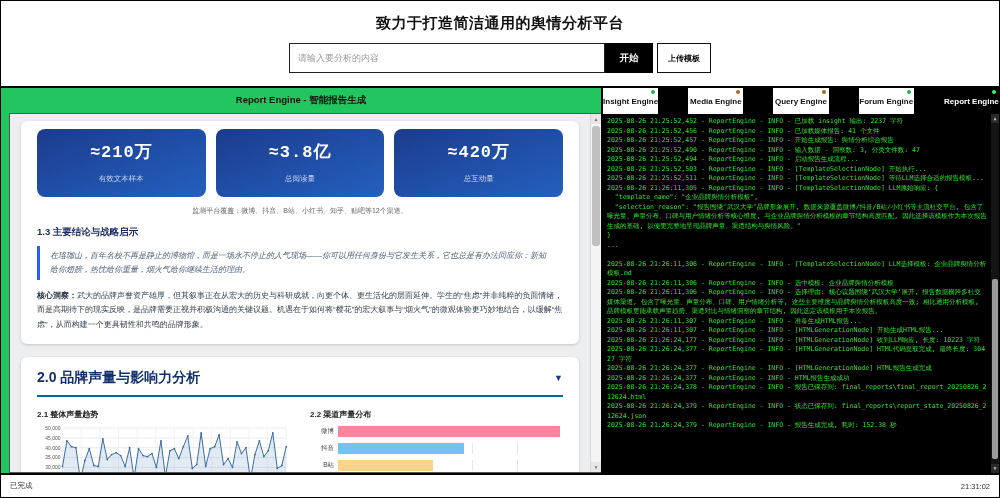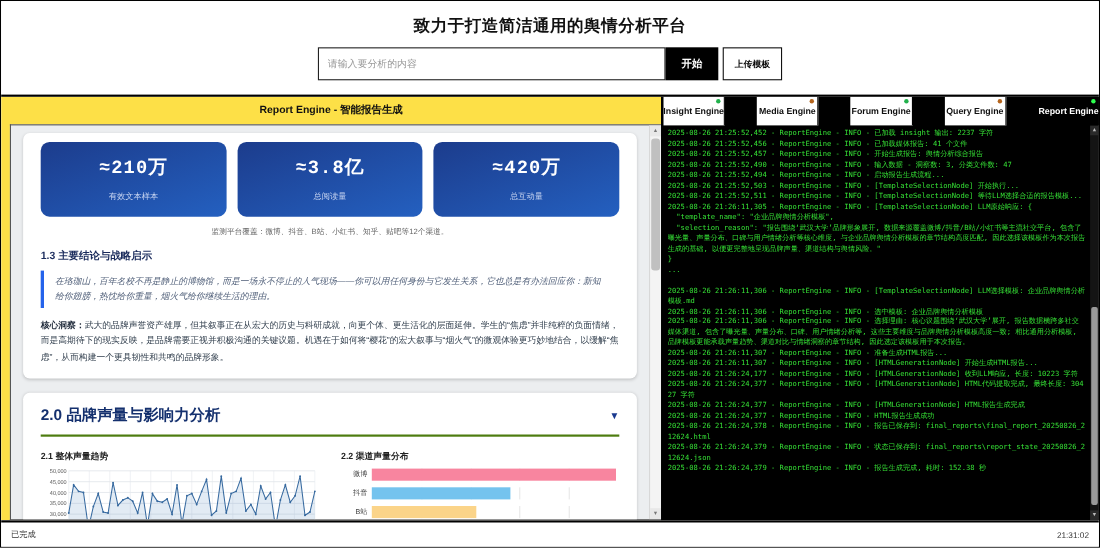--- a/index.html
+++ b/index.html
@@ -14,21 +14,21 @@
   .search-row { margin-top:10px; display:flex; align-items:stretch; }
   .search-input { width:316px; height:30px; border:1.5px solid #222; padding:0 8px; font-size:9px; outline:none; }
   .search-input::placeholder { color:#999; }
   .btn-start { width:48px; height:30px; background:#000; color:#fff; border:none; font-size:9.5px; font-weight:bold; cursor:pointer; }
   .btn-upload { width:54px; height:30px; background:#fff; color:#000; border:1.5px solid #111; margin-left:4px; font-size:8px; font-weight:bold; cursor:pointer; }
 
   
   .main { flex:0 0 387px; display:flex; border-top:2px solid #000; overflow:hidden; }
 
   
-  .left { flex:0 0 600px; display:flex; flex-direction:column; background:#fde047; overflow:hidden; }
+  .left { flex:0 0 600px; display:flex; flex-direction:column; background:#22c55e; overflow:hidden; }
   .left-header { flex:0 0 25px; display:flex; align-items:center; justify-content:center;
                  font-size:9.5px; font-weight:bold; color:#111; }
   .report-frame { flex:1; margin-left:8px; border:1px solid #555; border-right:none;
                   background:#eceef0; display:flex; overflow:hidden; position:relative; }
   .report-scroll { flex:1; padding:7px 3px 0 3px; overflow:hidden; }
   .report-vscroll { flex:0 0 11px; background:#f4f4f4; border-left:1px solid #d8d8d8; position:relative; }
   .vs-arrow { position:absolute; left:0; width:100%; height:10px; font-size:5px; color:#777;
               display:flex; align-items:center; justify-content:center; background:#e8e8e8; }
   .vs-up { top:0; } .vs-down { bottom:0; }
   .vs-thumb { position:absolute; left:1px; right:1px; top:12px; height:120px; background:#c0c0c0; border-radius:3px; }
@@ -42,21 +42,21 @@
   .stat-label { font-size:7.5px; color:#c9d6f2; margin-top:11px; }
   .coverage-note { text-align:center; font-size:7px; color:#666; margin-top:9px; }
   .h13 { font-size:9.5px; font-weight:bold; color:#1a2b5c; margin:10px 0 7px; }
   .quote { border-left:3px solid #2563eb; padding:3px 10px; font-size:8px; font-style:italic;
            color:#51607a; line-height:1.75; }
   .insight { font-size:8px; color:#33404f; line-height:1.8; margin-top:9px; }
   .insight .lead { font-weight:bold; color:#1f2a3a; }
 
   .card-two { margin-top:13px; padding:12px 16px 14px; }
   .h20-row { display:flex; align-items:center; justify-content:space-between;
-             border-bottom:2px solid #4d7c0f; padding-bottom:8px; }
+             border-bottom:2px solid #0369a1; padding-bottom:8px; }
   .h20 { font-size:14px; font-weight:bold; color:#14306e; }
   .collapse-arrow { font-size:9px; color:#1a3a8f; cursor:pointer; }
   .charts-row { display:flex; gap:20px; margin-top:12px; }
   .chart-col { flex:1; min-width:0; }
   .chart-title { font-size:8px; font-weight:bold; color:#222; margin-bottom:5px; }
   .bars { margin-top:2px; }
   .bar-row { display:flex; align-items:center; height:12px; margin-bottom:5px; }
   .bar-label { flex:0 0 28px; font-size:6.5px; color:#444; text-align:right; padding-right:4px; }
   .bar-track { flex:1; height:11px; position:relative;
                background-image:linear-gradient(#e7e7e7,#e7e7e7),linear-gradient(#e7e7e7,#e7e7e7),linear-gradient(#e7e7e7,#e7e7e7),linear-gradient(#e7e7e7,#e7e7e7);
@@ -263,26 +263,26 @@
       <div class="tabs">
         <div class="tab">
           <span>Insight Engine</span>
           <span class="tab-dot" style="background: rgb(34, 177, 76);"></span>
         </div>
         <div class="tab">
           <span>Media Engine</span>
           <span class="tab-dot" style="background: rgb(181, 101, 29);"></span>
         </div>
         <div class="tab">
+          <span>Query Engine</span>
+          <span class="tab-dot" style="background: rgb(181, 101, 29);"></span>
+        </div>
+        <div class="tab">
           <span>Forum Engine</span>
           <span class="tab-dot" style="background: rgb(34, 177, 76);"></span>
-        </div>
-        <div class="tab">
-          <span>Query Engine</span>
-          <span class="tab-dot" style="background: rgb(181, 101, 29);"></span>
         </div>
         <div class="tab active">
           <span>Report Engine</span>
           <span class="tab-dot" style="background: rgb(45, 255, 78);"></span>
         </div>
       </div>
       <div class="term-body">
         <div id="term-lines">
             <div class="term-line">2025-08-26 21:25:52,452 - ReportEngine - INFO - 已加载 insight 输出: 2237 字符</div>
             <div class="term-line">2025-08-26 21:25:52,456 - ReportEngine - INFO - 已加载媒体报告: 41 个文件</div>

